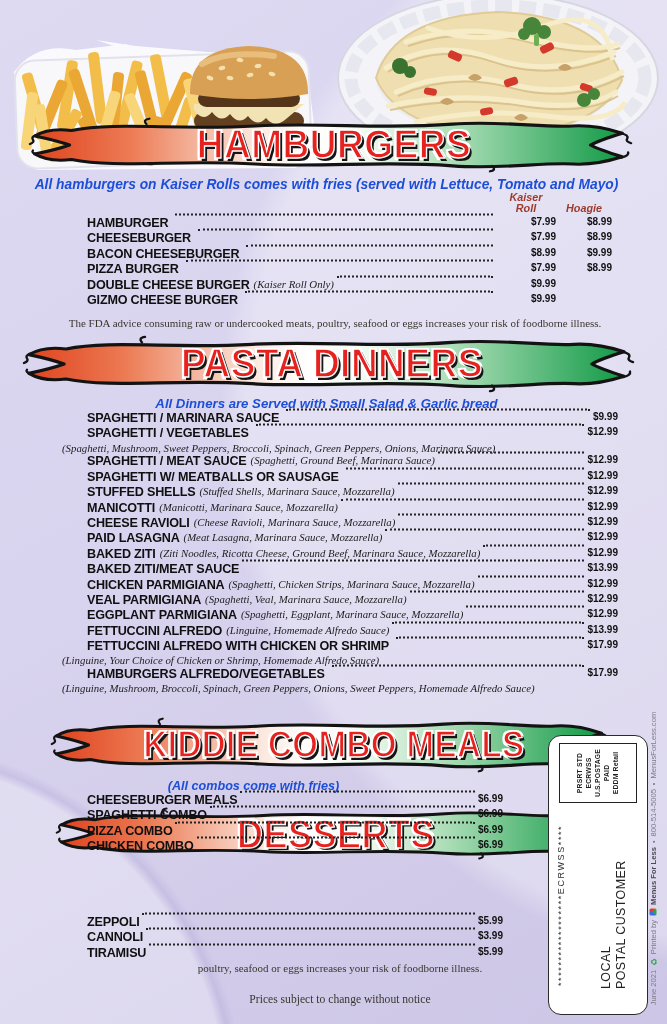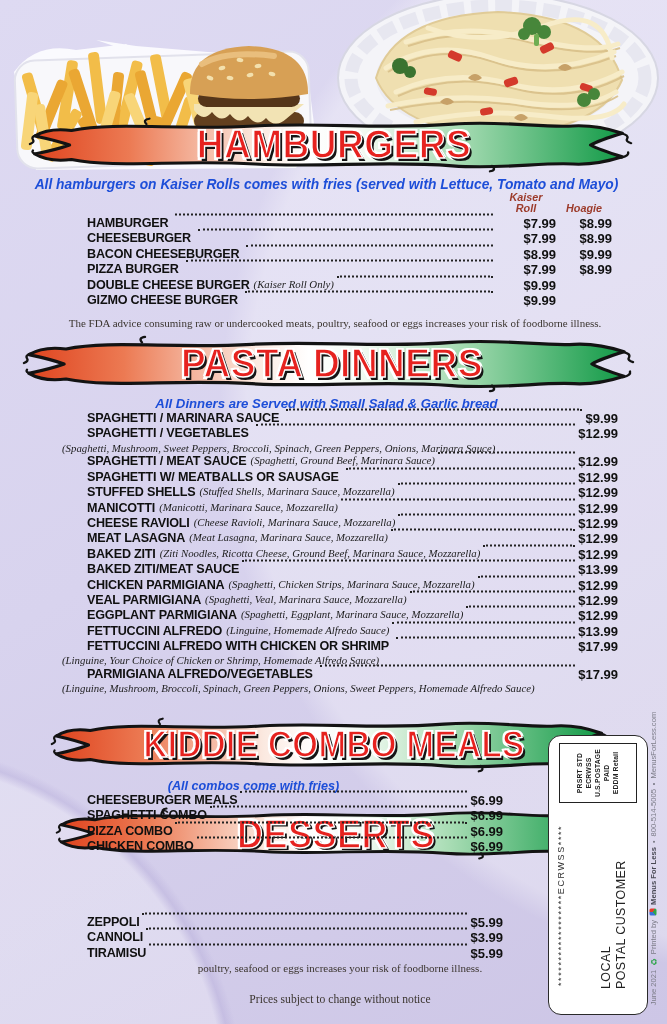--- a/index.html
+++ b/index.html
@@ -38,21 +38,21 @@
     position:absolute; text-align:center; z-index:4;
     font-family:"Liberation Serif", serif; color:#3b352f;
   }
 
   
   .menu{ position:absolute; z-index:4; }
   .mrow{ display:flex; align-items:flex-start; height:15.4px;padding-left:32px; }
   .mname{ font-weight:700; font-size:12.6px; letter-spacing:-.2px; color:#101010; white-space:nowrap; }
   .mdesc{ font-family:"Liberation Serif", serif; font-style:italic; font-size:10.8px; color:#1c1c1c; margin-left:4px; white-space:nowrap; }
   .leader{ flex:1; border-bottom:2px dotted #222; margin:0 3px; transform:translateY(-2.5px); min-width:8px; }
-  .mprice{ font-weight:700; font-size:13px; color:#101010; text-align:right; white-space:nowrap; }
+  .mprice{ font-weight:700; font-size:10px; color:#101010; text-align:right; white-space:nowrap; }
   .p1{ width:60px; } .p2{ width:56px; }
   .subline{ font-family:"Liberation Serif", serif; font-style:italic; font-size:10.8px;
             line-height:12.6px; color:#1c1c1c; padding-left:7px; white-space:nowrap; }
   .subline:empty{ display:none; }
 
   .colheads{ display:flex; align-items:flex-end; margin-bottom:2px; }
   .colheads .spacer{ flex:1; }
   .colhead{ font-weight:700; font-size:10.8px; color:#9c3b2b; text-align:center; line-height:11px;font-style:italic; }
 
   
@@ -363,21 +363,21 @@
           <span class="mname">CHEESE RAVIOLI</span>
           <span class="mdesc">(Cheese Ravioli, Marinara Sauce, Mozzarella)</span>
           <span class="leader"></span>
           <span class="mprice">$12.99</span>
         </div>
 
       </div>
 
       <div>
         <div class="mrow">
-          <span class="mname">MEAT LASAGNA</span>
+          <span class="mname">PAID LASAGNA</span>
           <span class="mdesc">(Meat Lasagna, Marinara Sauce, Mozzarella)</span>
           <span class="leader"></span>
           <span class="mprice">$12.99</span>
         </div>
 
       </div>
 
       <div>
         <div class="mrow">
           <span class="mname">BAKED ZITI</span>
@@ -442,21 +442,21 @@
           <span class="mname">FETTUCCINI ALFREDO WITH CHICKEN OR SHRIMP</span>
           <span class="mdesc"></span>
           <span class="leader"></span>
           <span class="mprice">$17.99</span>
         </div>
         <div class="subline">(Linguine, Your Choice of Chicken or Shrimp, Homemade Alfredo Sauce)</div>
       </div>
 
       <div>
         <div class="mrow">
-          <span class="mname">PARMIGIANA ALFREDO/VEGETABLES</span>
+          <span class="mname">HAMBURGERS ALFREDO/VEGETABLES</span>
           <span class="mdesc"></span>
           <span class="leader"></span>
           <span class="mprice">$17.99</span>
         </div>
         <div class="subline">(Linguine, Mushroom, Broccoli, Spinach, Green Peppers, Onions, Sweet Peppers, Homemade Alfredo Sauce)</div>
       </div>
     </div>
 </div>
 
 <div class="banner" style="left:50px; top:716px; width:568px; height:58px;">

